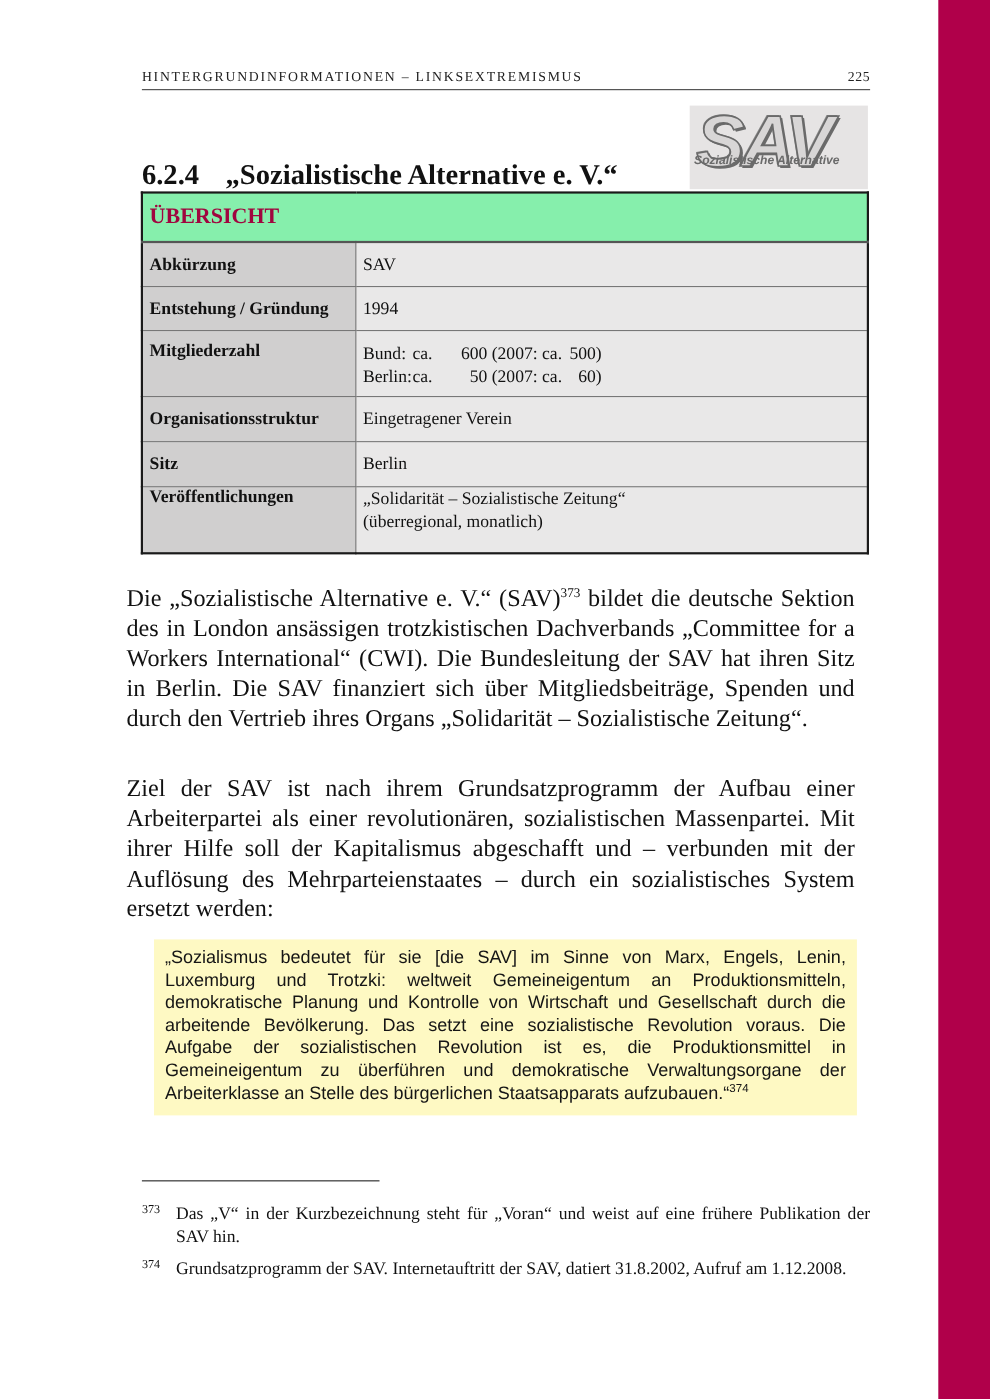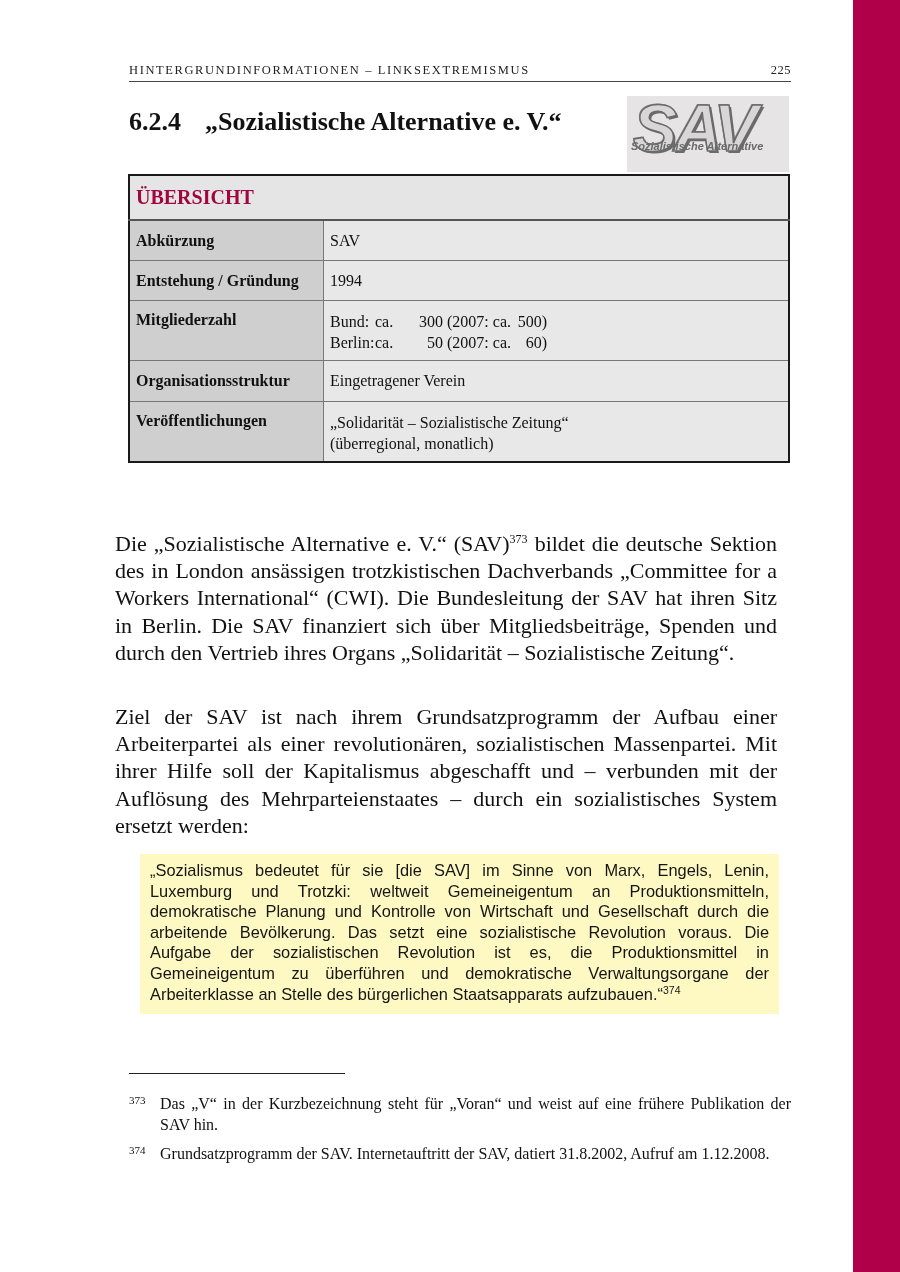--- a/index.html
+++ b/index.html
@@ -3,41 +3,41 @@
 <meta charset="utf-8">
 <style>
   html, body { margin:0; padding:0; }
   body { width:900px; height:1272px; background:#ffffff; position:relative; overflow:hidden;
          font-family:"Liberation Serif", serif; color:#111; }
   .sidebar { position:absolute; left:853px; top:0; width:47px; height:1272px; background:#b0004a; }
   .running-head { position:absolute; left:129px; top:63px; width:662px; font-size:12.5px; letter-spacing:1.6px;
                   color:#222; border-bottom:1px solid #444; padding-bottom:3px; }
   .running-head .page-num { position:absolute; right:0; top:0; letter-spacing:0.5px; }
   .section-title { position:absolute; left:129px; top:107px; font-size:26px; font-weight:bold; color:#111; }
-  .section-title .num { display:inline-block; width:76px; }
+  .section-title .num { display:inline-block; width:76px;margin-top:37px; }
   .logo { position:absolute; left:627px; top:96px; width:162px; height:76px; background:#e6e4e4;
           overflow:hidden; }
   .logo .letters { position:absolute; left:6px; top:-6px; font-family:"Liberation Sans", sans-serif;
                    font-weight:bold; font-style:italic; font-size:66px; color:#d8d6d6; letter-spacing:-3px;
                    text-shadow: 2px 2px 0 #6b6b6b, -1px -1px 0 #8a8a8a; -webkit-text-stroke:1.5px #6a6a6a; }
   .logo .sub { position:absolute; left:4px; bottom:20px; font-family:"Liberation Sans", sans-serif; font-weight:bold;
                font-style:italic; font-size:11px; color:#6a6a6a; }
   table.overview { position:absolute; left:128px; top:174px; width:662px; border-collapse:collapse;
                    border:2px solid #1a1a1a; font-size:16px; }
   table.overview td { border:1px solid #777; vertical-align:top; padding:0 6px; }
-  table.overview .head td { background:#e5e5e5; height:43px; vertical-align:middle; border-bottom:2px solid #555; }
+  table.overview .head td { background:#86efac; height:43px; vertical-align:middle; border-bottom:2px solid #555; }
   .head-title { color:#a0063f; font-weight:bold; font-size:20px; }
   td.label { background:#d0cfcf; font-weight:bold; width:181px; padding-left:5px; }
   td.value { background:#e9e8e8; padding-left:5px; }
   tr.r1 td { height:39px; vertical-align:middle; }
   tr.r2 td { height:39px; vertical-align:middle; }
   tr.r3 td { height:60px; padding-top:10px; box-sizing:border-box; }
   tr.r4 td { height:40px; vertical-align:middle; }
   tr.r5 td { height:40px; vertical-align:middle; }
-  tr.r6 td { height:60px; padding-top:10px; box-sizing:border-box; }
+  tr.r6 td { height:60px; box-sizing:border-box; }
   .mz { display:grid; grid-template-columns:45px 34px 38px 70px 34px; line-height:21px; }
   .mz span { white-space:nowrap;font-family:Liberation Serif, serif; }
   .ar { text-align:right; padding-right:4px; }
   .body-text { position:absolute; left:115px; width:662px; font-size:22px; line-height:27.2px; text-align:justify; color:#111; }
   .p1 { top:530px; }
   .p2 { top:703px; }
   sup { font-size:12px; line-height:0; vertical-align:super; }
   .quote { position:absolute; left:140px; top:854px; width:639px; height:160px; background:#fef9c3;
            box-sizing:border-box; padding:6px 10px 0 10px; font-family:"Liberation Sans", sans-serif;
            font-size:16.4px; line-height:20.6px; text-align:justify; color:#151515; }
@@ -80,34 +80,38 @@
   <tr class="r2">
     <td class="label">Entstehung / Gründung</td>
     <td class="value">1994</td>
   </tr>
   <tr class="r3">
     <td class="label">Mitgliederzahl</td>
     <td class="value">
       <div class="mz">
         <span>Bund:</span>
         <span>ca.</span>
-        <span class="ar">300</span>
+        <span class="ar">600</span>
         <span>(2007: ca.</span>
         <span class="ar">500)</span>
         <span>Berlin:</span>
         <span>ca.</span>
         <span class="ar">50</span>
         <span>(2007: ca.</span>
         <span class="ar">60)</span>
       </div>
     </td>
   </tr>
   <tr class="r4">
     <td class="label">Organisationsstruktur</td>
     <td class="value">Eingetragener Verein</td>
+  </tr>
+  <tr class="r5">
+    <td class="label">Sitz</td>
+    <td class="value">Berlin</td>
   </tr>
   <tr class="r6">
     <td class="label">Veröffentlichungen</td>
     <td class="value" style="line-height:21px;">
       <div>„Solidarität – Sozialistische Zeitung“</div>
       <div>(überregional, monatlich)</div>
     </td>
   </tr>
 </tbody>
   </table>

